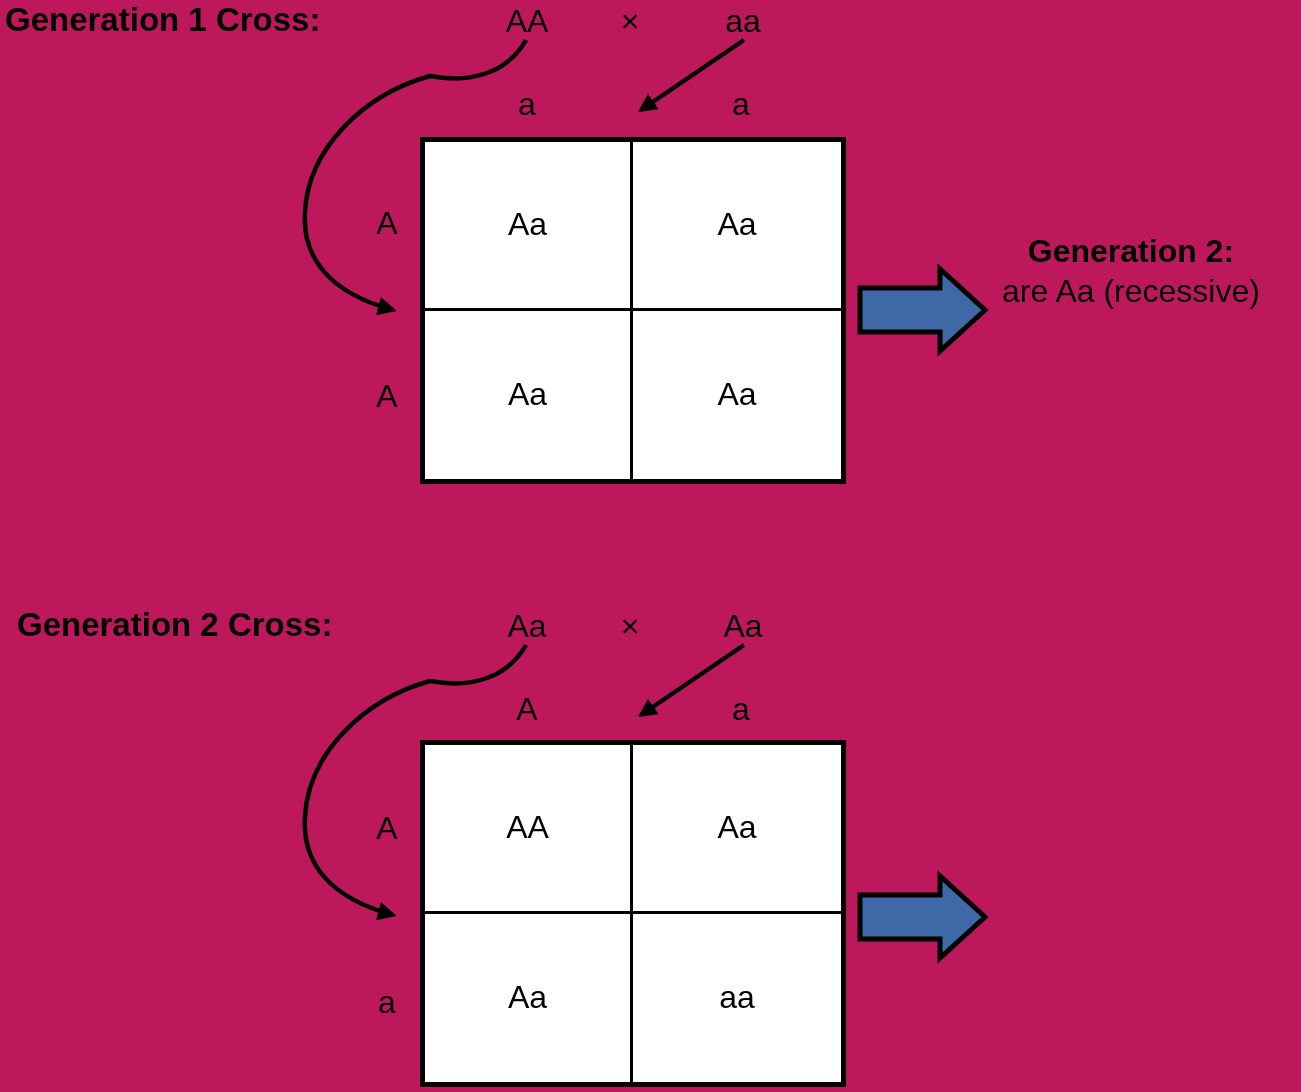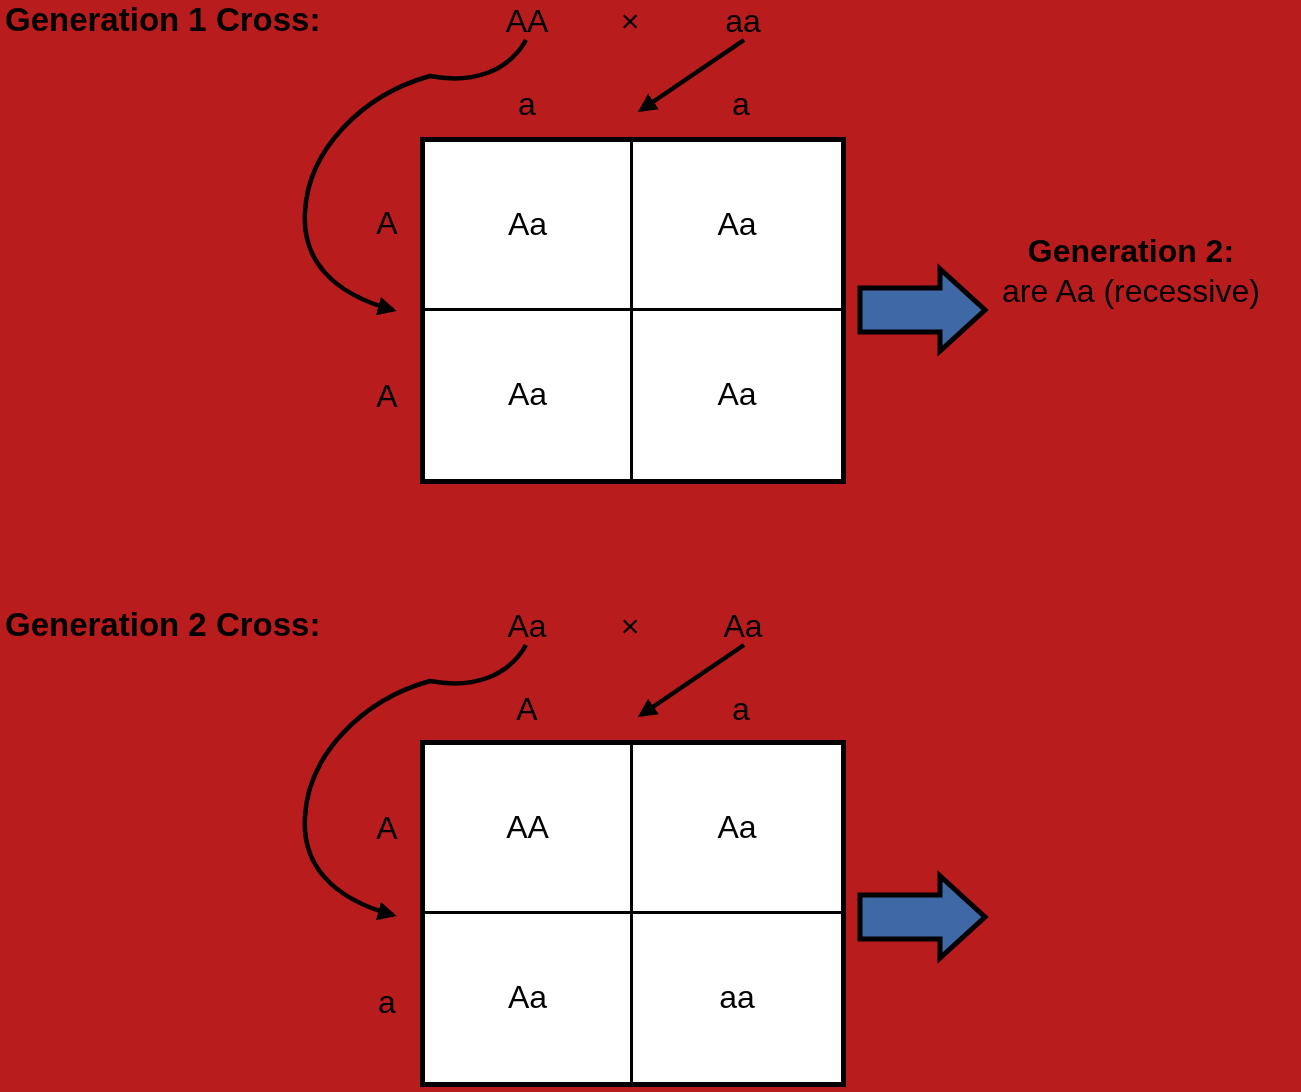--- a/index.html
+++ b/index.html
@@ -1,20 +1,20 @@
 <!DOCTYPE html>
 <html><head>
 <meta charset="utf-8">
 <style>
   html, body { margin: 0; padding: 0; background: #ffffff; }
   .canvas {
     position: relative;
     width: 1301px;
     height: 1092px;
-    background: #b91c1c;
+    background: #be185d;
     font-family: "Liberation Sans", sans-serif;
     color: #000000;
     overflow: hidden;
   }
   .overlay {
     position: absolute;
     left: 0; top: 0;
     width: 1301px; height: 1092px;
     pointer-events: none;
   }
@@ -106,21 +106,21 @@
 
   <svg class="blockarrow" style="top:261px;" viewBox="0 0 134 98">
     <polygon points="4,27 84,27 84,8 129,49 84,90 84,71 4,71" stroke-width="5" stroke-linejoin="miter" stroke="#000000" fill="#3E69A6"></polygon>
   </svg>
 
   <div class="result" style="top:231px;text-align:center;">
     <div class="rt">Generation 2:</div>
     <div>are Aa (recessive)</div>
   </div>
 
-  <div class="title" style="top:608px;">Generation 2 Cross:</div>
+  <div class="title" style="top:608px;margin-left:12px;">Generation 2 Cross:</div>
 
   <span class="glabel" style="left:527px; top:610px;">Aa</span>
   <span class="glabel" style="left:630px; top:610px;">×</span>
   <span class="glabel" style="left:743px; top:610px;">Aa</span>
 
   <span class="glabel" style="left:527px; top:693px;">A</span>
   <span class="glabel" style="left:741px; top:693px;">a</span>
 
   <span class="glabel" style="left:387px; top:812px;">A</span>
   <span class="glabel" style="left:387px; top:986px;">a</span>

